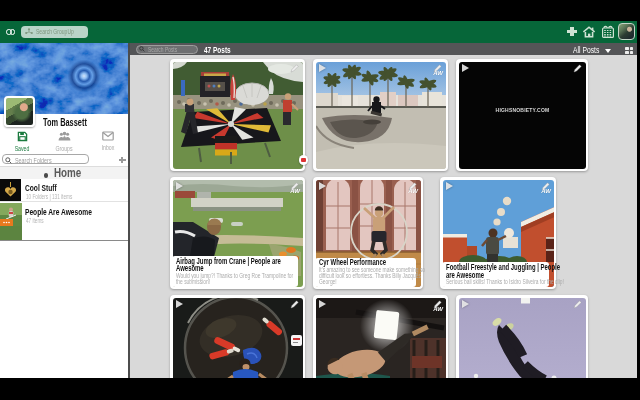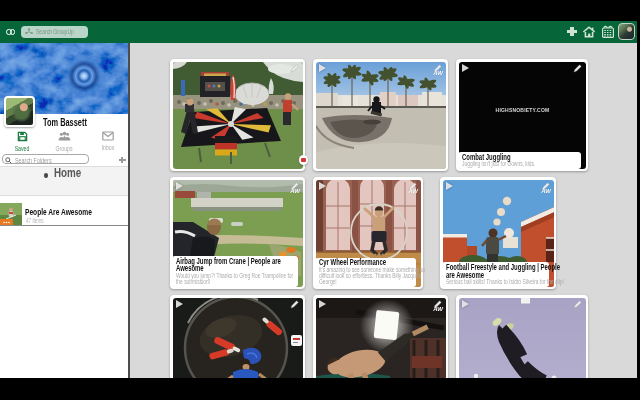--- a/index.html
+++ b/index.html
@@ -129,41 +129,68 @@
         <circle cx="3.2" cy="3.2" r="2.3" fill="none" stroke="#555" stroke-width="1.1"></circle>
         <path d="M5 5 L7.2 7.2" stroke="#555" stroke-width="1.1"></path>
       </svg>
    <span class="abs" style="left:12px;top:1px;font-size:7.5px;color:#9e9e9e;white-space:nowrap;transform:scaleX(.72);transform-origin:0 0">Search Folders</span>
  </div>
  <div class="abs" style="left:119px;top:113.5px;width:6.5px;height:6.5px">
       <div class="abs" style="left:2.4px;top:0;width:1.7px;height:6.5px;background:#9a9a9a"></div>
       <div class="abs" style="left:0;top:2.4px;width:6.5px;height:1.7px;background:#9a9a9a"></div>
     </div>
  <div class="abs" id="home"><span id="homedot"></span><span style="display:inline-block;transform:scaleX(.82)">Home</span></div>
- <div class="abs fitem" style="top:160px;height:23px;border-bottom:1px solid #8a8a8a">
+ <div class="abs fitem" style="top:136px;height:23px;border-bottom:1px solid #e2e2e2">
+   <div class="thumb" style="width:21px;background:#0a0a0a">
+     <svg width="21" height="23" viewBox="0 0 21 23">
+          <path d="M10.5 3 v5" stroke="#caa23c" stroke-width="1"></path>
+          <path d="M10.5 17.5 l-4.5-4.2 a2.9 2.9 0 1 1 4.5-3.4 a2.9 2.9 0 1 1 4.5 3.4 z" fill="#d4a94a"></path>
+          <circle cx="10.5" cy="13" r="2.2" fill="#7a5c1e"></circle>
+        </svg>
+   </div>
+   <div class="ft">Cool Stuff</div>
+      <div class="fs">10 Folders | 131 items</div>
+ </div>
+ <div class="abs fitem" style="top:160px;height:38px;border-bottom:1px solid #8a8a8a">
    <div class="thumb" style="width:22px;background:linear-gradient(#7fa352 0 55%,#5c8440 55%);overflow:hidden;position:absolute">
      <svg width="22" height="23" viewBox="0 0 22 23">
           <rect x="0" y="0" width="22" height="12" fill="#84a85c"></rect>
           <rect x="0" y="12" width="22" height="11" fill="#5e8742"></rect>
           <circle cx="11" cy="6.5" r="2" fill="#caa38a"></circle>
           <rect x="8.8" y="8" width="4.5" height="6" rx="1.5" fill="#d8d0c8"></rect>
           <rect x="9" y="9" width="4" height="2" fill="#c44"></rect>
           <path d="M6 16 L16 12" stroke="#eee" stroke-width="1"></path>
           <rect x="0" y="16" width="13" height="7" fill="#e8791e"></rect>
           <circle cx="4" cy="19.5" r="0.8" fill="#fff"></circle>
           <circle cx="6.5" cy="19.5" r="0.8" fill="#fff"></circle>
           <circle cx="9" cy="19.5" r="0.8" fill="#fff"></circle>
         </svg>
    </div>
    <div class="ft">People Are Awesome</div>
       <div class="fs">47 items</div>
  </div>
 </div>
 
 <div class="abs" id="main">
+ <div class="abs" id="mainbar">
+   <div class="abs" id="psearch"><span>Search Posts</span></div>
+   <svg class="abs" style="left:9px;top:3px" width="6" height="6" viewBox="0 0 8 8">
+        <circle cx="3.2" cy="3.2" r="2.3" fill="none" stroke="#333" stroke-width="1.2"></circle>
+        <path d="M5 5 L7.2 7.2" stroke="#333" stroke-width="1.2"></path>
+      </svg>
+   <div class="abs" id="nposts">47 Posts</div>
+   <div class="abs" id="allposts">All Posts</div>
+   <div class="abs" id="caret"></div>
+   <div class="abs" id="gridico">
+     <div class="gsq" style="left:0;top:0"></div>
+        <div class="gsq" style="left:4.6px;top:0"></div>
+     <div class="gsq" style="left:0;top:4.2px"></div>
+        <div class="gsq" style="left:4.6px;top:4.2px"></div>
+   </div>
+ </div>
 
  <div class="abs card" style="left:40px;top:16px;width:135px;height:112px">
   <div class="cimg"><svg width="130" height="107" viewBox="0 0 130 107" preserveAspectRatio="none">
    <rect width="130" height="107" fill="#6e8f49"></rect>
    <rect width="130" height="34" fill="#415c33"></rect>
    <path d="M0 0 h14 q-4 6 -14 7 z" fill="#d4d8d0"></path>
    <path d="M90 0 h40 v20 q-22 -2 -32 -11 q-5 -5 -8 -9 z" fill="#d8dcd6"></path>
    <ellipse cx="108" cy="7" rx="13" ry="5" fill="#e4e8e2"></ellipse>
    <rect y="33" width="130" height="14" fill="#98937f"></rect>
    <g fill="#6e6a5a">
@@ -314,24 +341,20 @@
  </div>
 
  <div class="abs card" style="left:326px;top:16px;width:132px;height:112px">
   <div class="cimg" style="background:#050505"><svg width="127" height="107" viewBox="0 0 127 107">
           <text x="63.5" y="50" text-anchor="middle" fill="#d8d8d8" font-family="Liberation Sans,sans-serif" font-size="5" font-weight="bold" letter-spacing=".2">HIGHSNOBIETY.COM</text>
         </svg></div>
   <div class="play"></div>
   <svg class="pencil" viewBox="0 0 9 9">
         <path d="M1 8 L2 5.4 L6.6 0.8 L8.2 2.4 L3.6 7 Z" fill="#f0f0f0" stroke="#999" stroke-width=".4"></path>
       </svg>
-  <div class="cap" style="right:7px">
-        <div class="t">Combat Juggling</div>
-        <div class="s">Juggling isn't just for clowns, kids.</div>
-      </div>
  </div>
 
  <div class="abs card" style="left:40px;top:134px;width:135px;height:112px">
   <div class="cimg"><svg width="130" height="107" viewBox="0 0 130 107" preserveAspectRatio="none">
    <rect width="130" height="107" fill="#7c9e50"></rect>
    <rect width="130" height="12" fill="#9ca895"></rect>
    <path d="M0 6 q30 -4 60 0 q40 3 70 -2 l0 -6 l-130 0 z" fill="#b2bcac"></path>
    <rect x="2" y="11" width="20" height="7" fill="#9a4a3a"></rect>
           <rect x="24" y="12" width="14" height="6" fill="#b0b4ac"></rect>
    <rect x="18" y="18" width="92" height="9" fill="#d2d2c6"></rect>

